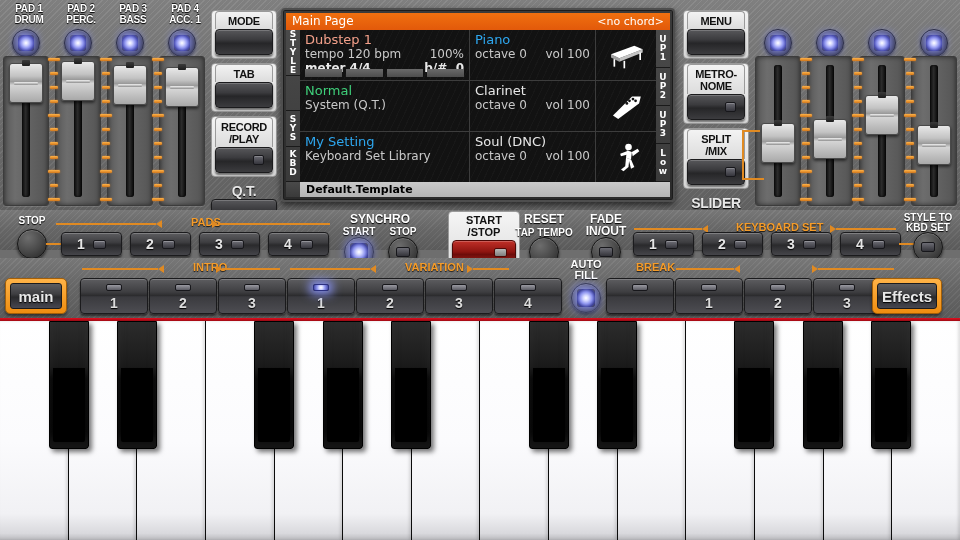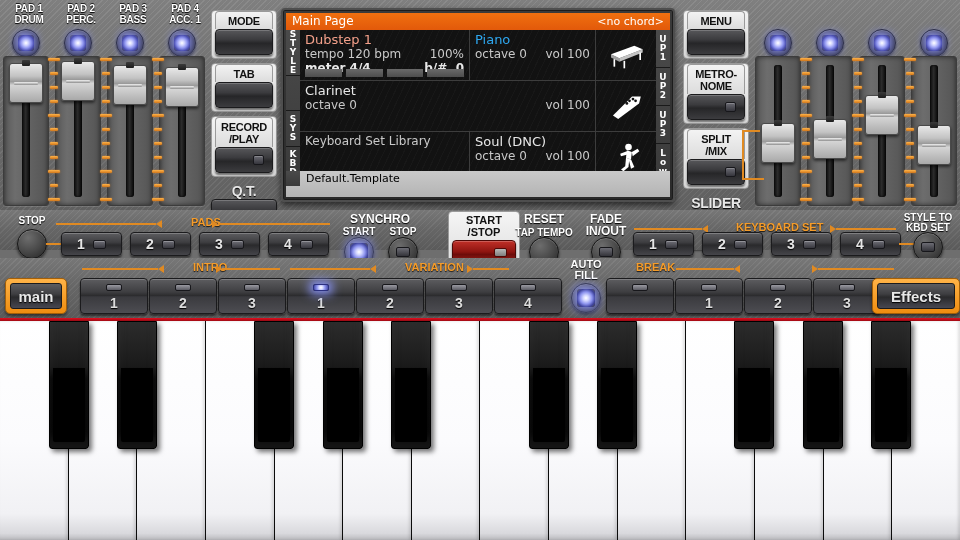--- a/index.html
+++ b/index.html
@@ -171,23 +171,23 @@
   .cell-icon { width:60px; display:flex; align-items:center; justify-content:center; }
   .l1 { font-size:13px; line-height:15px; color:#e8e8e8; }
   .l2 { font-size:12px; line-height:14px; color:#c9c9c9; display:flex; justify-content:space-between; }
   .l2b { font-size:12px; line-height:14px; color:#e8e8e8; display:flex; justify-content:space-between; font-weight:bold;}
   .c-style  { color:#f3a08a; }
   .c-blue   { color:#2ea7ef; }
   .c-green  { color:#3fd07a; }
   .meter-bars { position:absolute; left:5px; right:5px; bottom:3px; display:flex; gap:4px; }
   .meter-bars i { flex:1; height:8px; background:linear-gradient(180deg,#6a6a6a,#4e4e4e); display:block; }
   .lcd-foot {
-    position:absolute; left:0; right:0; bottom:0; height:26px;
+    position:absolute; left:0; right:0; bottom:0; height:15px;
     background:linear-gradient(180deg,#c9c9c9,#b4b4b4);
-    color:#000; font-size:11px; line-height:15px; padding:0 5px 0 20px;
+    color:#000; font-size:11px; line-height:15px; padding:0 5px 0 20px;font-weight:bold;
   }
   .lcd-foot::before {
     content:""; position:absolute; left:0; top:0; width:14px; height:15px;
     background:linear-gradient(180deg,#4a4a4a,#3a3a3a);
   }
   .icon-svg { width:40px; height:30px; fill:#fff; }
 
   
   .ctrl-strip { position:absolute; left:0; top:210px; width:960px; height:40px; }
 
@@ -523,40 +523,47 @@
                   <rect x="9" y="22" width="2" height="9"></rect>
                   <rect x="21" y="24" width="2" height="9"></rect>
                   <rect x="40" y="14" width="2" height="9"></rect>
                   <path d="M6 16 L6 20 L16 25 L16 21 Z" opacity="0.6"></path>
                 </svg>
               </div>
             </div>
 
 
             <div class="lcd-row">
+              <div class="cell-left">
+                <div class="l1 c-green">Normal</div>
+                <div class="l2">
+                  <span>System (Q.T.)</span>
+                </div>
+              </div>
               <div class="cell-mid">
                 <div class="l1">Clarinet</div>
                 <div class="l2">
                   <span>octave  0</span>
                   <span>vol 100</span>
                 </div>
               </div>
               <div class="cell-icon">
                 <svg class="icon-svg" viewBox="0 0 46 34">
                   <path d="M8 28 L30 6 L40 6 L38 14 L14 32 Z"></path>
                   <circle cx="27" cy="11" r="1.6" fill="#111"></circle>
                   <circle cx="31" cy="9" r="1.6" fill="#111"></circle>
                   <circle cx="24" cy="14" r="1.6" fill="#111"></circle>
                   <circle cx="34" cy="11" r="1.6" fill="#111"></circle>
                 </svg>
               </div>
             </div>
 
             <div class="lcd-row">
               <div class="cell-left">
+                <div class="l1 c-blue">My Setting</div>
                 <div class="l2">
                   <span>Keyboard Set Library</span>
                 </div>
               </div>
               <div class="cell-mid">
                 <div class="l1">Soul (DNC)</div>
                 <div class="l2">
                   <span>octave  0</span>
                   <span>vol 100</span>
                 </div>
@@ -889,21 +896,21 @@
     </div>
     <div class="sect-btn" style="left:744px;">
       <span class="led-top"></span>
       <span>2</span>
     </div>
     <div class="sect-btn" style="left:813px;">
       <span class="led-top"></span>
       <span>3</span>
     </div>
 
-    <div class="corner-btn" style="left:872px; width:88px;">
+    <div class="corner-btn" style="left:872px; width:70px;">
       <div class="inner">Effects</div>
     </div>
   </div>
 
   <div class="keyboard">
     <div class="kb-top-line"></div>
     <div class="whites" id="white-keys">
         <div class="wkey"></div>
         <div class="wkey"></div>
         <div class="wkey"></div>

